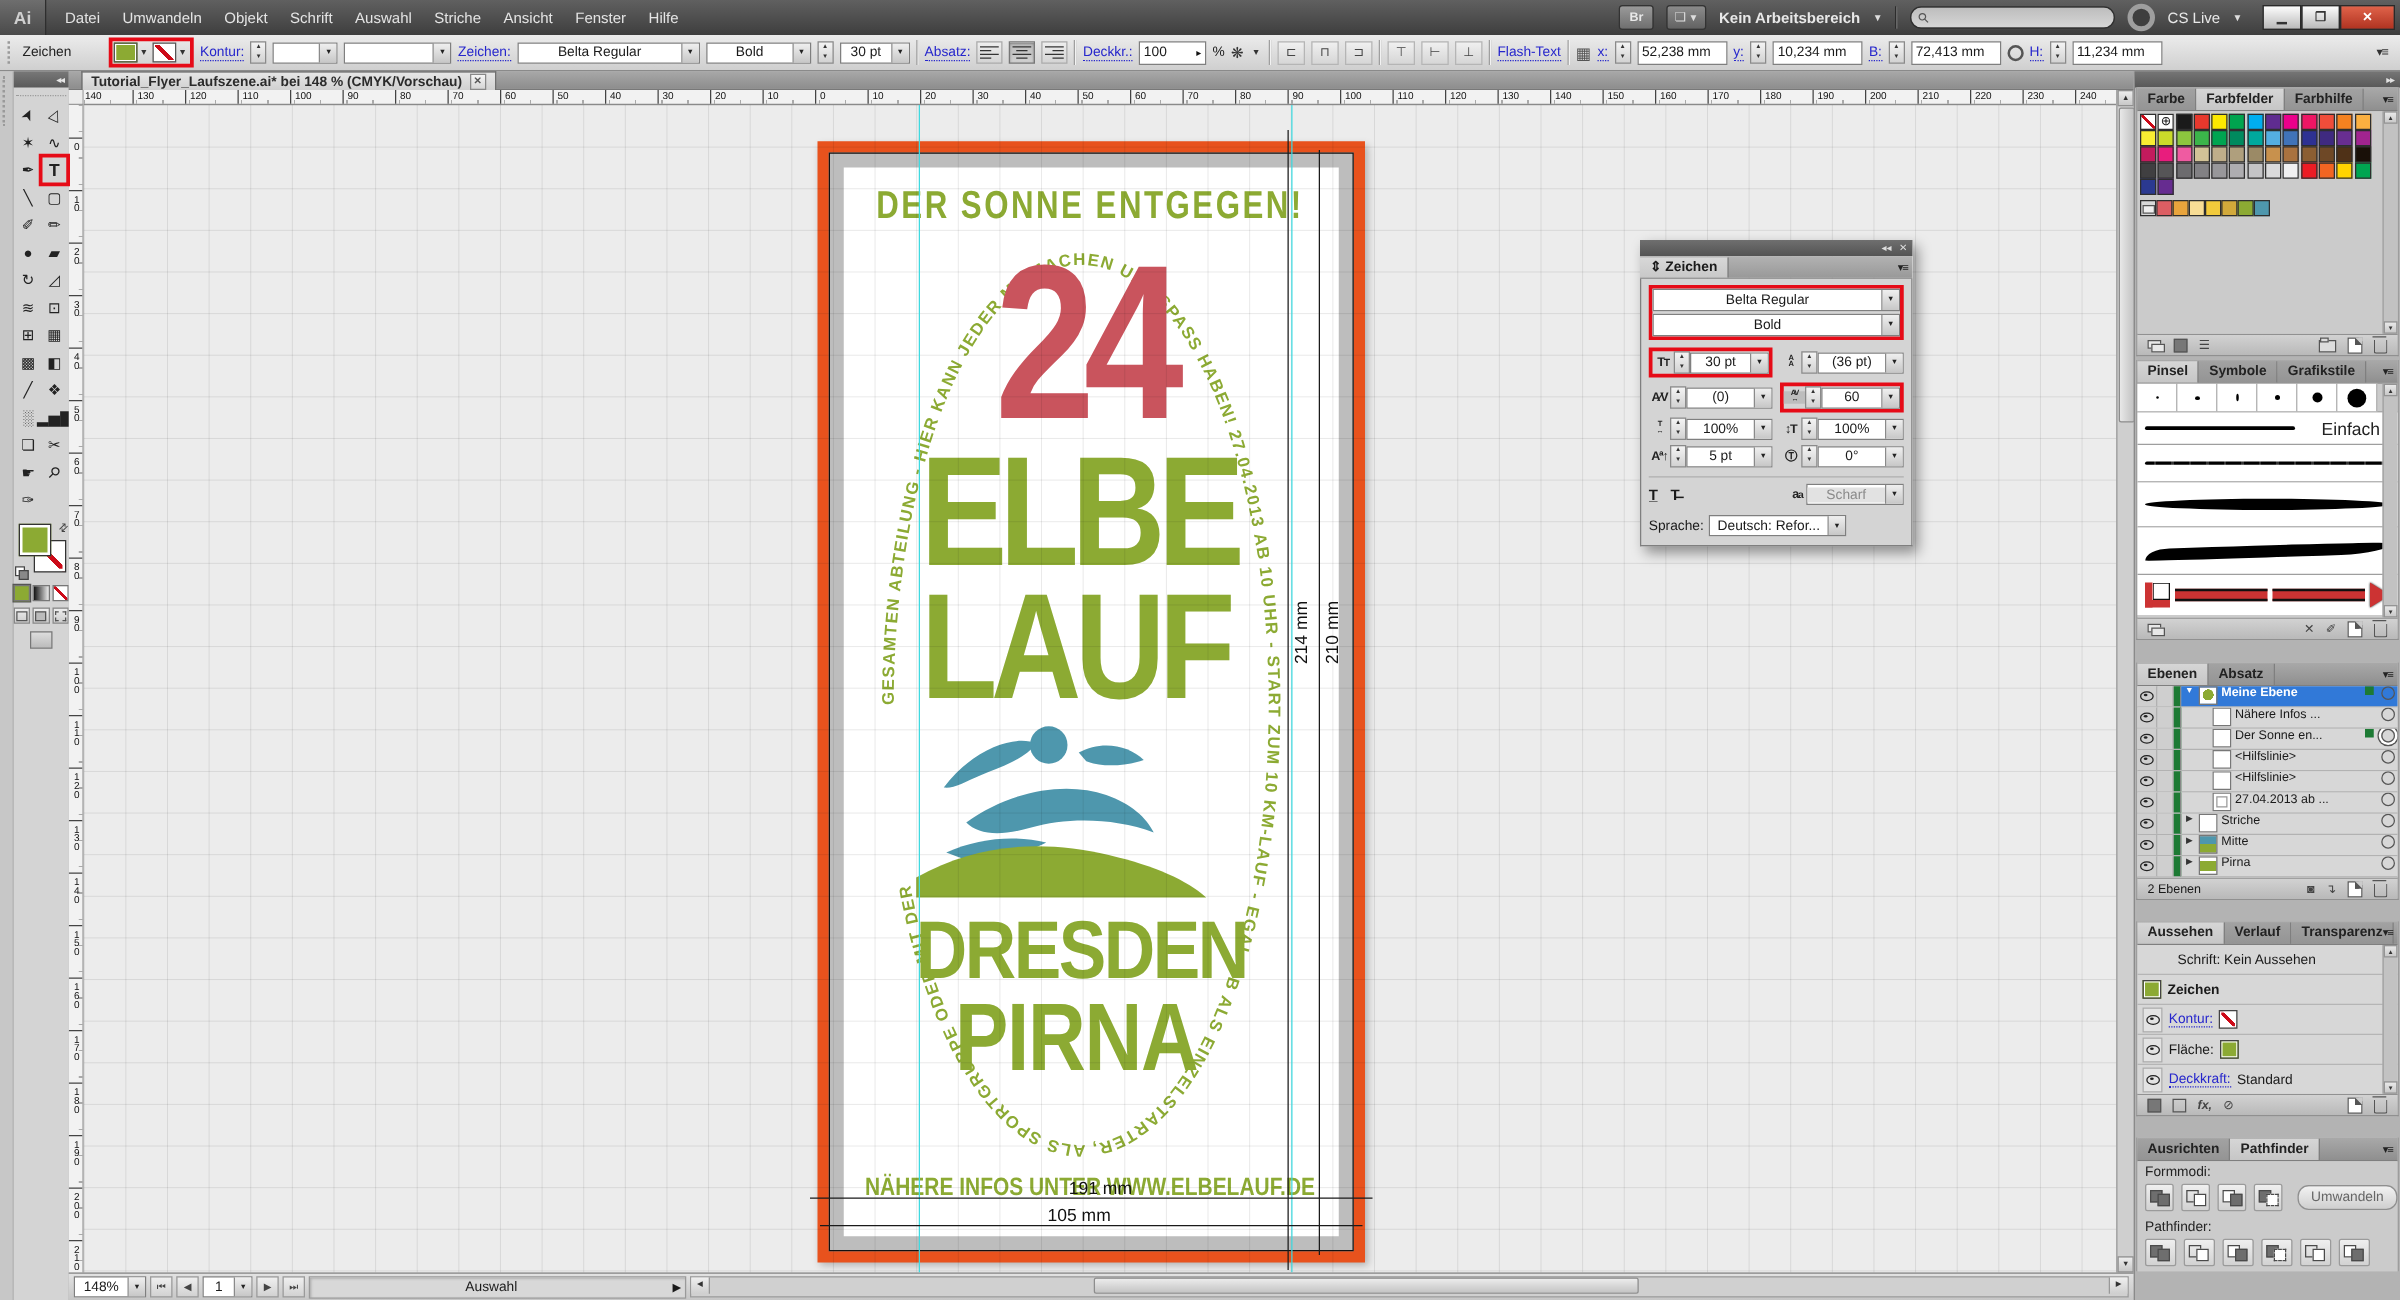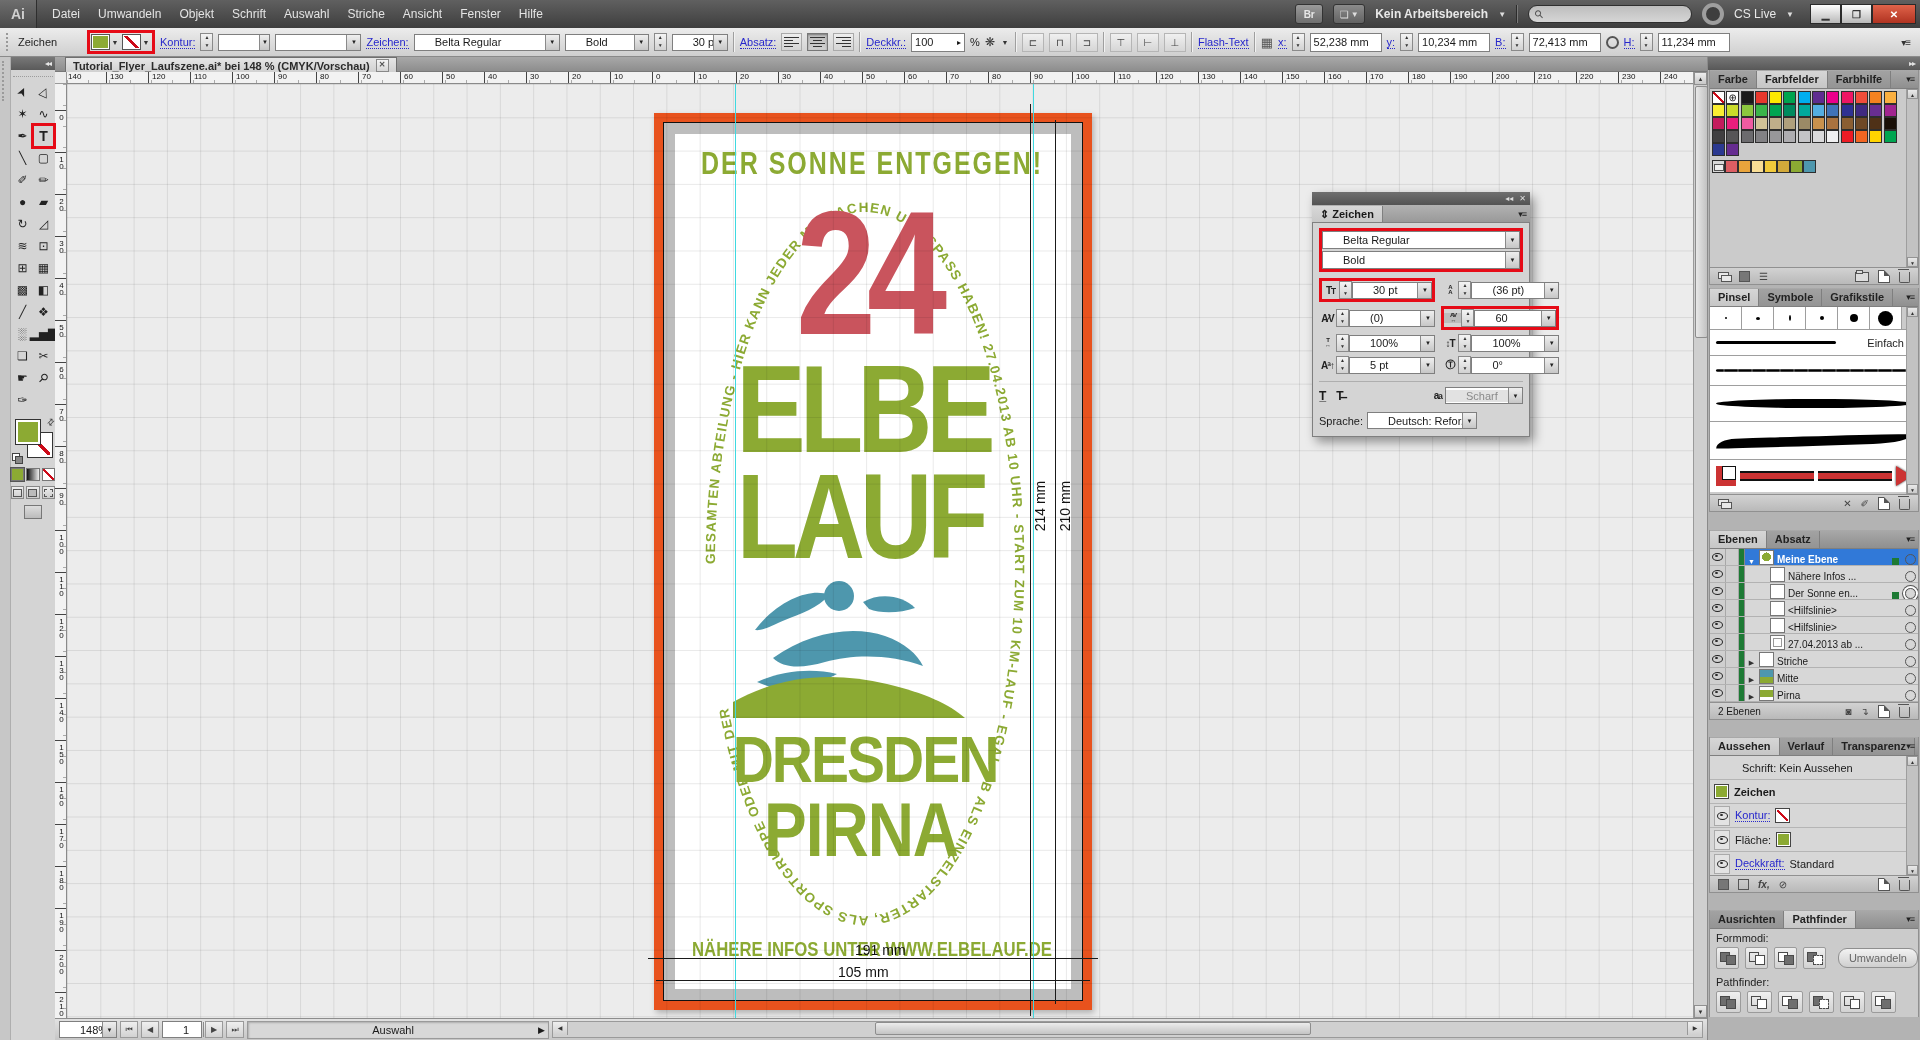--- a/index.html
+++ b/index.html
@@ -31,21 +31,21 @@
   .cb-label{font-size:11px;color:#222;width:64px;}
   .redbox{border:3px solid #e60b17;display:flex;align-items:center;gap:2px;padding:1px;background:transparent;}
   .swbtn{display:flex;align-items:center;}
   .swcell{width:17px;height:14px;border:1px solid #555;box-shadow:inset 0 0 0 1px #fff;}
   .sw-none{background:linear-gradient(45deg,#fff 42%,#cc0a18 42%,#cc0a18 58%,#fff 58%);}
   .swcaret{width:10px;font-size:7px;color:#333;text-align:center;}
   .cb-link{color:#2626cc;border-bottom:1px dotted #2626cc;cursor:pointer;white-space:nowrap;}
   .stepper{width:11px;height:16px;display:flex;flex-direction:column;border:1px solid #8a8a8a;background:linear-gradient(#f4f4f4,#d2d2d2);}
   .stepper span{flex:1;font-size:5px;line-height:7px;text-align:center;color:#333;}
   .dd{height:17px;background:#fff;border:1px solid #7f7f7f;display:flex;align-items:center;box-sizing:border-box;}
-  .dd .val{flex:1;padding:0 20px;white-space:nowrap;overflow:hidden;font-size:11px;}
+  .dd .val{flex:1;padding:0 4px;white-space:nowrap;overflow:hidden;font-size:11px;text-align:center;}
   .dd .arr{width:13px;align-self:stretch;border-left:1px solid #8a8a8a;background:linear-gradient(#efefef,#c7c7c7);display:flex;align-items:center;justify-content:center;font-size:6px;color:#222;}
   .inputbox{height:17px;background:#fff;border:1px solid #7f7f7f;display:flex;align-items:center;padding:0 3px;font-size:11px;}
   .popup-arr{font-size:8px;color:#111;margin-left:2px;}
   .cb-sep{width:1px;height:20px;background:#9f9f9f;border-right:1px solid #f2f2f2;}
   .palign{width:21px;height:18px;border:1px solid #aaa;background:linear-gradient(#eee,#d4d4d4);display:flex;flex-direction:column;justify-content:center;gap:2px;padding:2px;box-sizing:border-box;}
   .palign i{height:1px;background:#333;display:block;}
   .palign.l i:nth-child(2),.palign.l i:nth-child(4){width:60%;align-self:flex-start;}
   .palign.c i:nth-child(2),.palign.c i:nth-child(4){width:60%;align-self:center;}
   .palign.r i:nth-child(2),.palign.r i:nth-child(4){width:60%;align-self:flex-end;}
   .palign.pressed{background:linear-gradient(#bdbdbd,#d0d0d0);border:1px solid #777;box-shadow:inset 0 1px 2px rgba(0,0,0,.35);}
@@ -158,38 +158,38 @@
   #swgroup{display:flex;padding:4px 0 0 2px;}
   .swx.folder{background:#d8d8d8;position:relative;}
   .swx.folder::after{content:"";position:absolute;left:1px;top:3px;width:8px;height:5px;border:1px solid #555;background:#eee;}
 
   
   .brushdots{display:flex;border-bottom:1px solid #9e9e9e;}
   .bd{width:31px;height:22px;background:#fff;border-right:1px solid #9e9e9e;display:flex;align-items:center;justify-content:center;}
   .bd i{background:#000;border-radius:50%;display:block;}
   .brow{background:#fff;border-bottom:1px solid #9e9e9e;position:relative;display:flex;align-items:center;padding:0 6px;box-sizing:border-box;}
   .bline{height:3px;background:#000;border-radius:2px;width:120px;}
-  .blabel{margin-left:auto;font-size:11px;color:#222;padding-right:8px;}
+  .blabel{margin-left:auto;font-size:14px;color:#222;padding-right:8px;}
   .bchar{height:3px;width:100%;background:repeating-linear-gradient(90deg,#000 0 7px,#333 7px 9px,#000 9px 14px);border-radius:2px;transform:scaleY(.9);}
   .btaper{height:9px;width:100%;background:#000;border-radius:50%;}
   .bswash{height:10px;width:100%;background:#000;border-radius:10% 90% 20% 80%/90% 20% 80% 10%;transform:rotate(-2deg);}
   .barrow{display:flex;align-items:center;width:100%;}
   .barrow .seg{flex:1;height:6px;background:#c33;border-top:2px solid #111;border-bottom:2px solid #111;margin-right:4px;}
   .barrow .corner{width:14px;height:14px;border-left:6px solid #c33;border-bottom:6px solid #c33;box-shadow:inset 0 0 0 1px #111;margin-right:4px;}
   .barrow .head{width:0;height:0;border-left:16px solid #c33;border-top:10px solid transparent;border-bottom:10px solid transparent;filter:drop-shadow(0 0 1px #111);}
 
   
   .lrow{display:flex;align-items:stretch;height:16px;border-bottom:1px solid #b2b2b2;background:#d7d7d7;font-size:10px;}
   .lcol{border-right:1px solid #a8a8a8;display:flex;align-items:center;justify-content:center;}
   .lcol.eyec{width:15px;background:#cfcfcf;}
   .lcol.lockc{width:12px;background:#cfcfcf;}
   .lcol.cbar{width:5px;background:#1d7a34;border-right:1px solid #888;}
   .eyei{width:9px;height:6px;border:1px solid #222;border-radius:50%;position:relative;}
   .eyei::after{content:"";position:absolute;left:2px;top:1px;width:3px;height:2px;background:#222;border-radius:50%;}
-  .lmain{flex:1;display:flex;align-items:flex-end;gap:3px;padding-left:2px;overflow:hidden;}
+  .lmain{flex:1;display:flex;align-items:flex-start;gap:3px;padding-left:2px;overflow:hidden;}
   .lrow.sel .lmain{background:#3179d8;color:#fff;font-weight:bold;}
   .lexp{width:9px;font-size:7px;color:#333;text-align:center;flex:none;}
   .lrow.sel .lexp{color:#fff;}
   .lthumb{width:13px;height:13px;background:#fff;border:1px solid #777;flex:none;}
   .lthumb.dash{background:#fff linear-gradient(#8caa33 0 0) center/9px 2px no-repeat,#fff linear-gradient(#8caa33 0 0) 2px 3px/7px 1px no-repeat;}
   .lthumb.art-foot{background:radial-gradient(circle at 50% 45%,#8caa33 0 45%,#fff 46%);}
   .lthumb.outline{box-shadow:inset 0 0 0 2px #fff,inset 0 0 0 3px #999;}
   .lthumb.art-mitte{background:linear-gradient(#4e97ad 50%,#8caa33 50%);}
   .lthumb.art-pirna{background:linear-gradient(#fff 20%,#8caa33 20% 80%,#fff 80%);}
   .llabel{white-space:nowrap;overflow:hidden;flex:1;}

